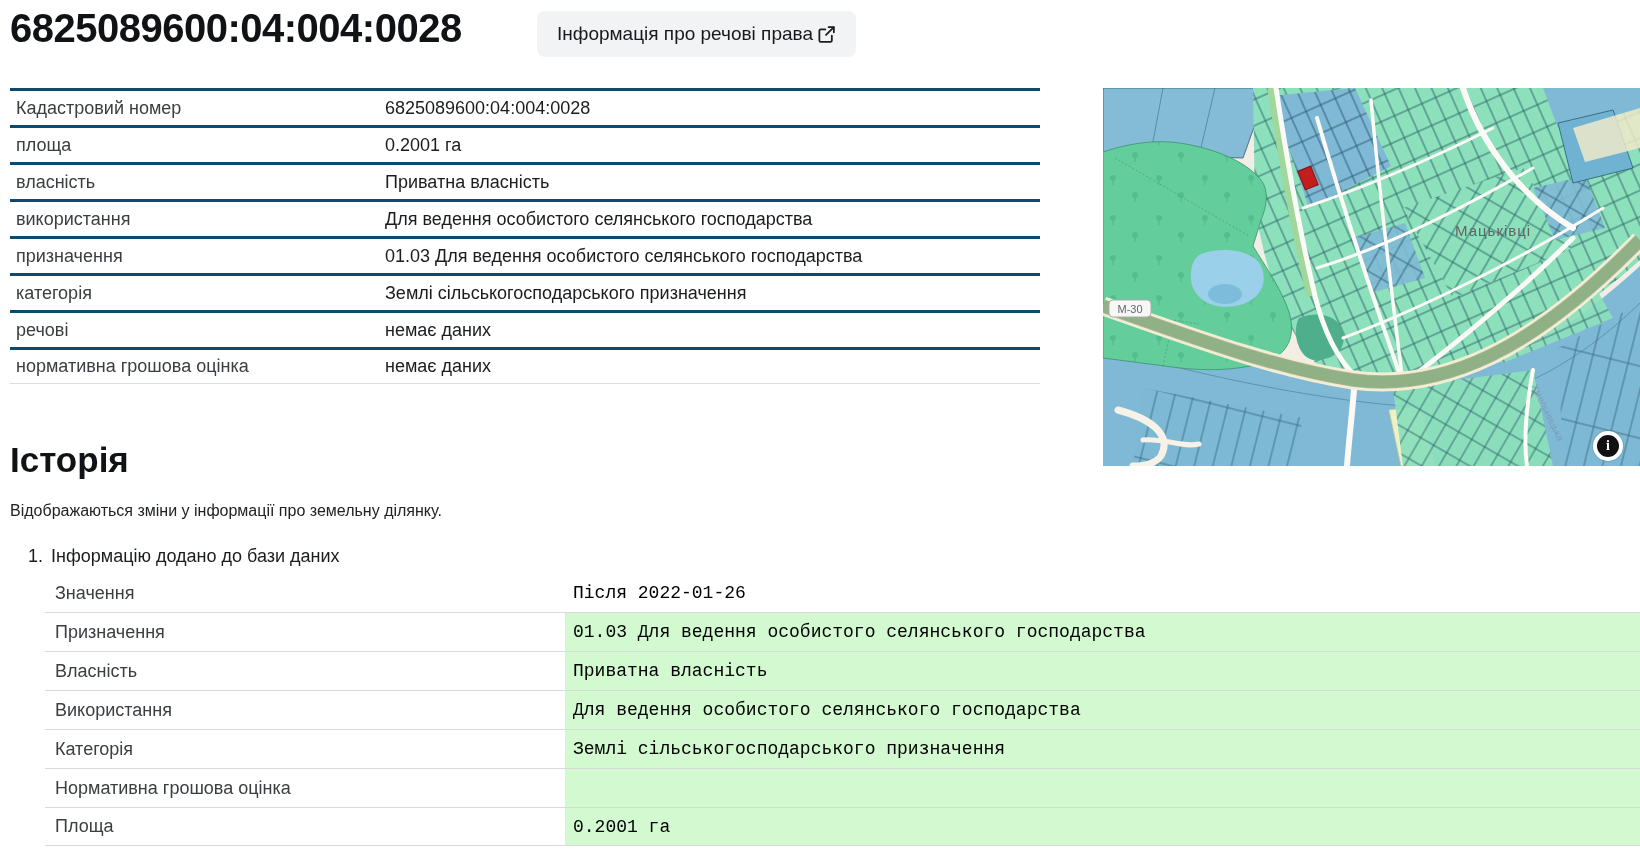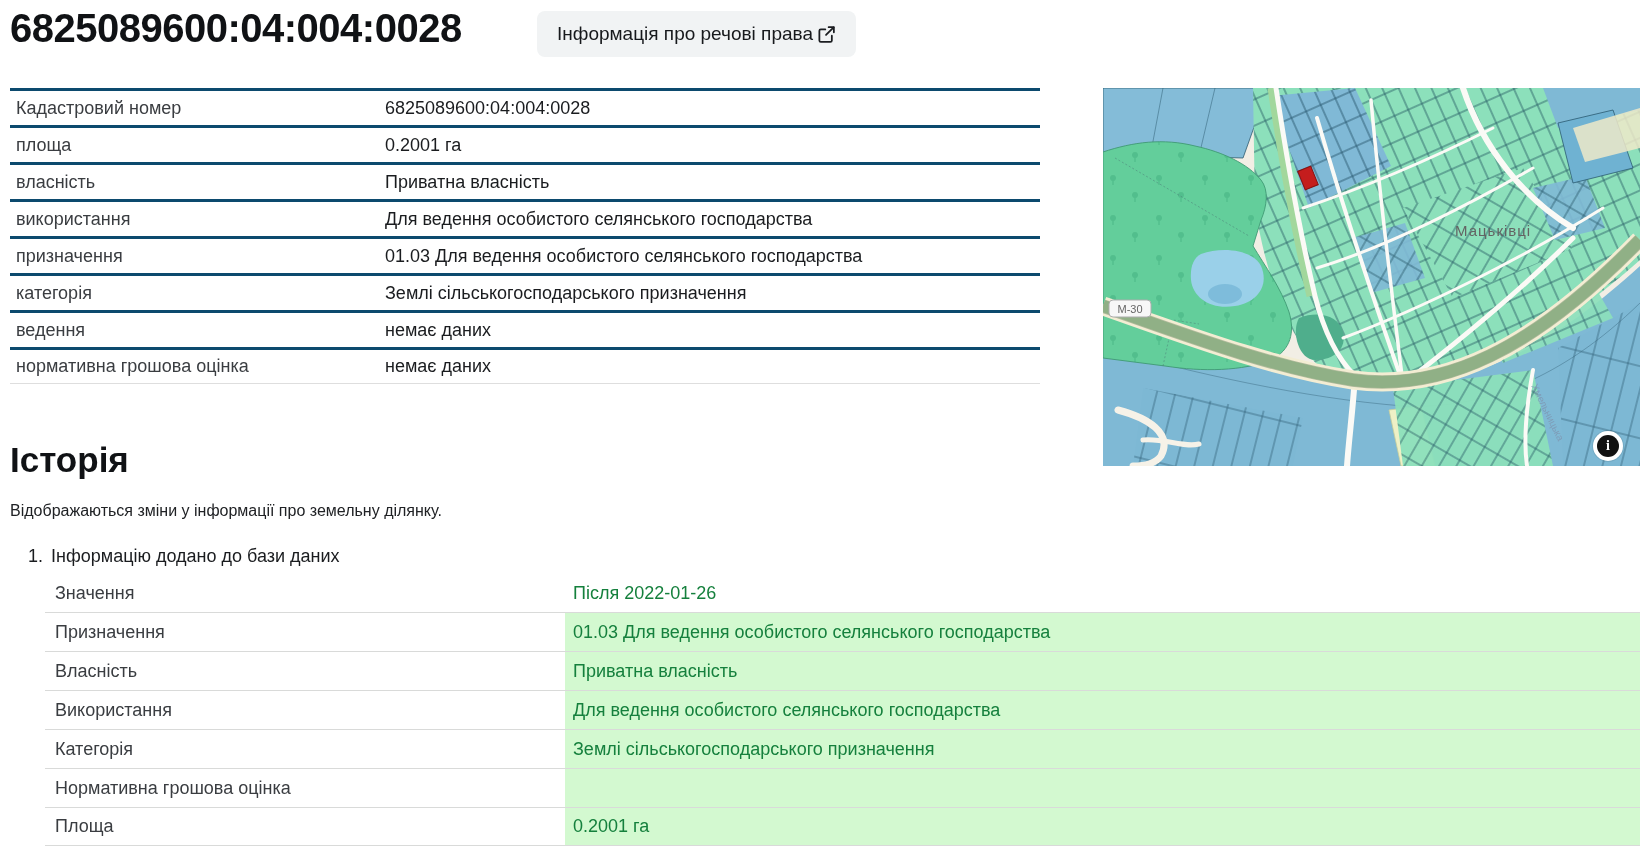--- a/index.html
+++ b/index.html
@@ -62,21 +62,21 @@
   .hist-item-title {
     position:absolute; left:28px; top:546px; font-size:18px; color:#1a1c1f;
     display:flex; gap:8px;
   }
   .hist-table { position:absolute; left:45px; top:574px; width:1595px; }
   .hist-row { display:flex; align-items:stretch; height:39px; font-size:18px; }
   .hist-row.header { height:38px; }
   .hist-row + .hist-row { border-top:1px solid #d9dad9; }
   .hist-row:last-child { border-bottom:1px solid #d9dad9; }
   .hist-label { width:520px; padding-left:10px; display:flex; align-items:center; color:#3a3d41; }
-  .hist-value { flex:1; padding-left:8px; display:flex; align-items:center; color:#15803d; }
+  .hist-value { flex:1; padding-left:8px; display:flex; align-items:center; color:#000000;font-family:Liberation Mono, monospace; }
   .hist-row.changed .hist-value { background:#d3f9d0; }
 </style>
 </head>
 <body>
 
 <div class="page">
 
   <h1 class="title">6825089600:04:004:0028</h1>
 
   <button class="rights-btn">
@@ -107,21 +107,21 @@
     </div>
     <div class="info-row">
       <div class="info-label">призначення</div>
       <div class="info-value">01.03 Для ведення особистого селянського господарства</div>
     </div>
     <div class="info-row">
       <div class="info-label">категорія</div>
       <div class="info-value">Землі сільськогосподарського призначення</div>
     </div>
     <div class="info-row">
-      <div class="info-label">ведення</div>
+      <div class="info-label">речові</div>
       <div class="info-value">немає даних</div>
     </div>
     <div class="info-row">
       <div class="info-label">нормативна грошова оцінка</div>
       <div class="info-value">немає даних</div>
     </div>
   </div>
 
   <div class="map">
     <svg width="537" height="378" viewBox="0 0 537 378">

